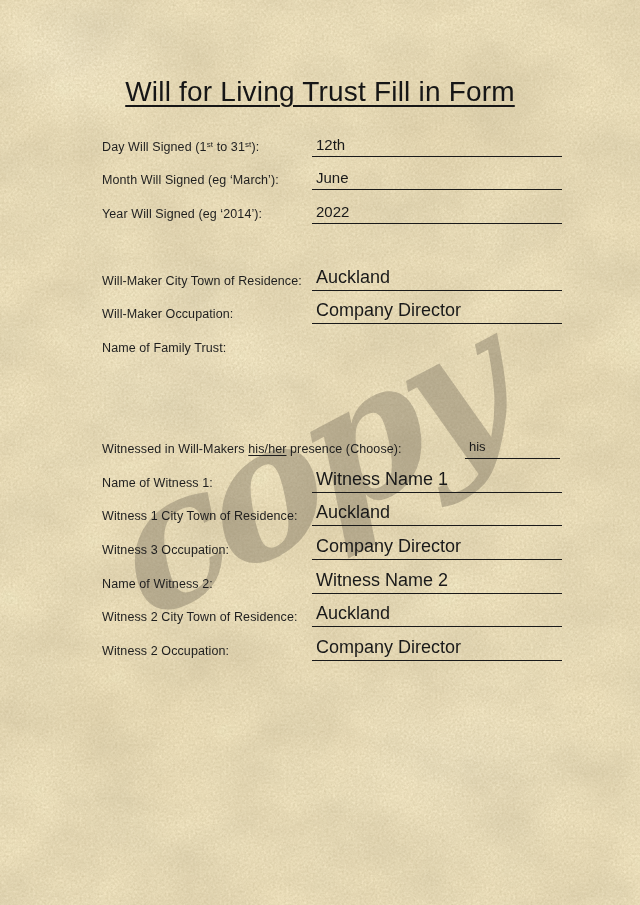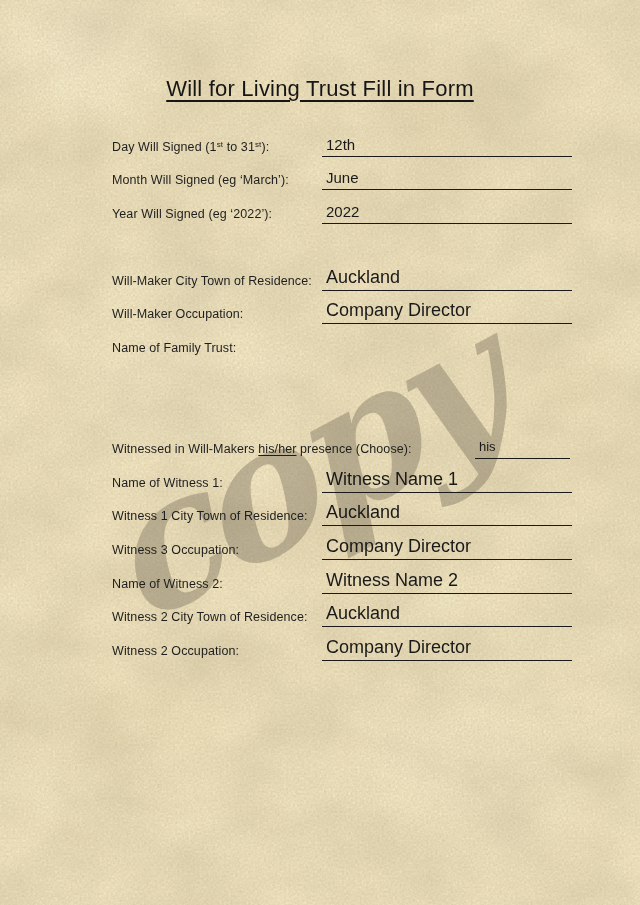--- a/index.html
+++ b/index.html
@@ -45,30 +45,30 @@
     pointer-events: none;
     user-select: none;
     white-space: nowrap;
   }
   .title {
     position: absolute;
     top: 76px;
     left: 0;
     width: 640px;
     text-align: center;
-    font-size: 22px;
+    font-size: 28px;
     color: #161616;
     text-decoration: underline;
     text-underline-offset: 4px;
     text-decoration-thickness: 1.5px;
     letter-spacing: 0.2px;
   }
   .row {
     position: absolute;
-    left: 12px;
+    left: 2px;
     width: 507px;
     height: 30px;
   }
   .row .label {
     position: absolute;
     left: 100px;
     bottom: 3px;
     font-size: 12.5px;
     color: #1e1e1e;
     white-space: nowrap;
@@ -137,21 +137,21 @@
   </div>
 
   <div class="row" style="top:160px">
     <div class="label">Month Will Signed (eg ‘March’):</div>
     <div class="fill long">
       <span class="value v-md">June</span>
     </div>
   </div>
 
   <div class="row" style="top:194px">
-    <div class="label">Year Will Signed (eg ‘2022’):</div>
+    <div class="label">Year Will Signed (eg ‘2014’):</div>
     <div class="fill long">
       <span class="value v-md">2022</span>
     </div>
   </div>
 
 
   <div class="row" style="top:261px">
     <div class="label">Will-Maker City Town of Residence:</div>
     <div class="fill long">
       <span class="value v-lg">Auckland</span>

